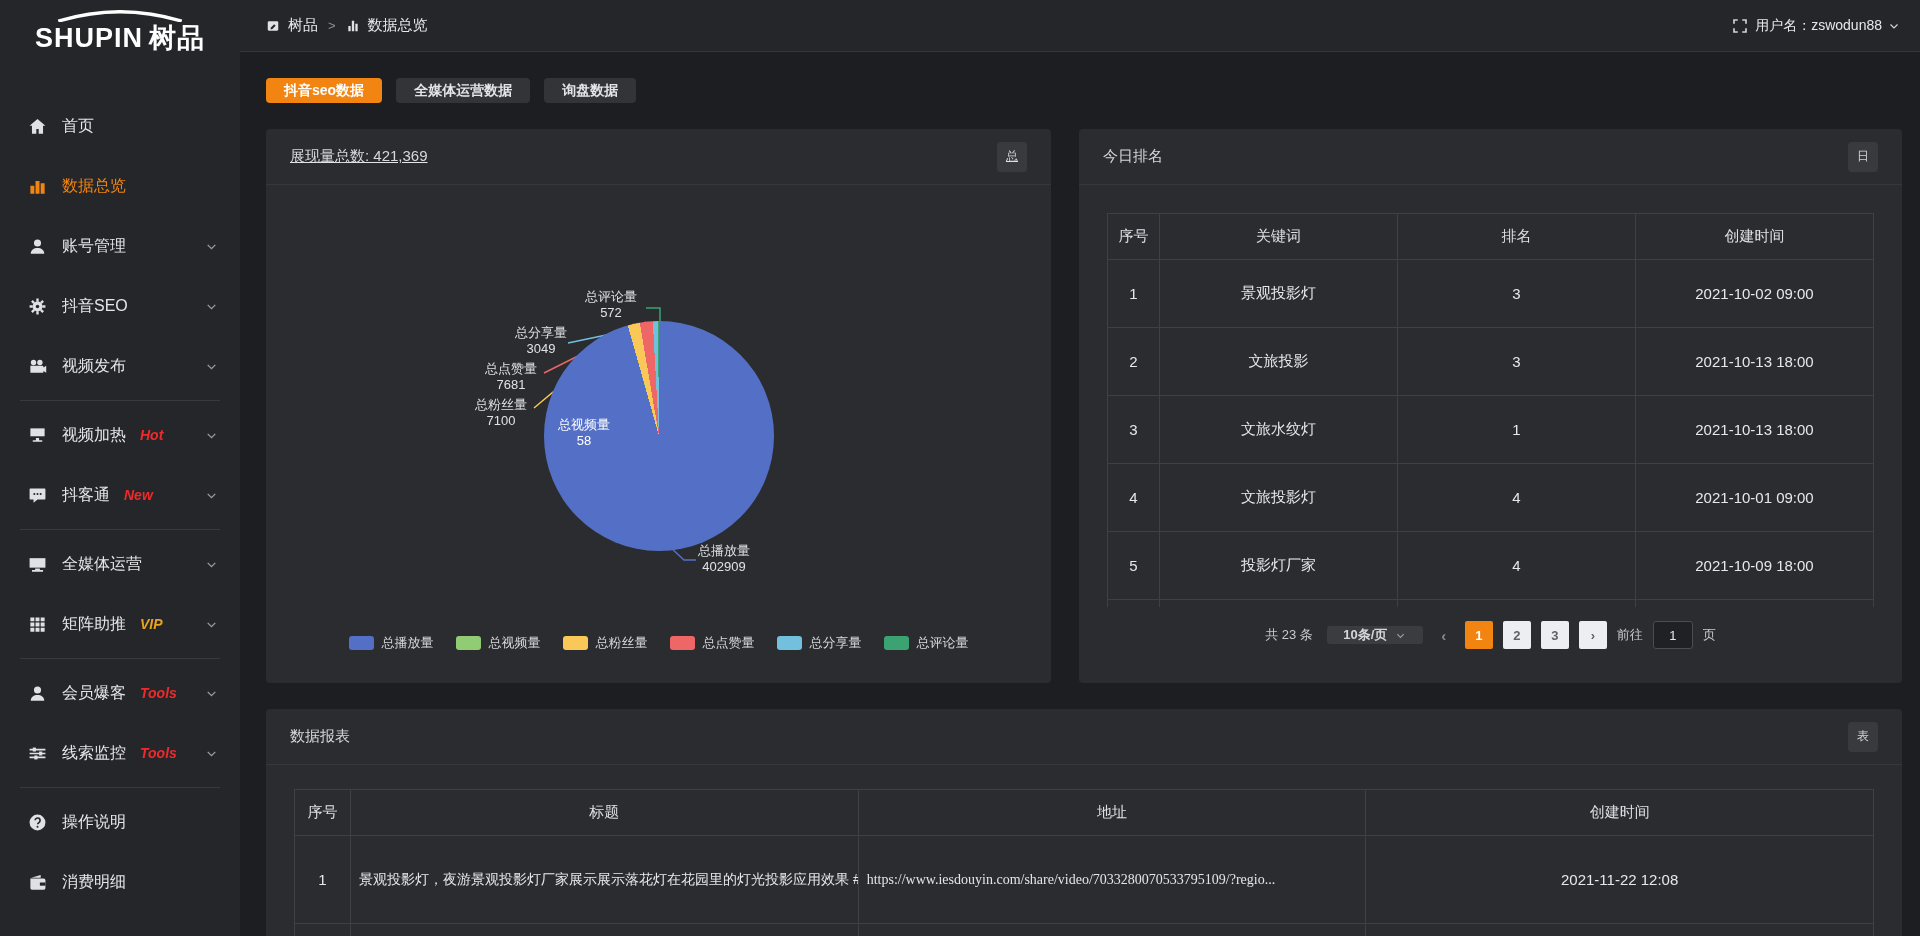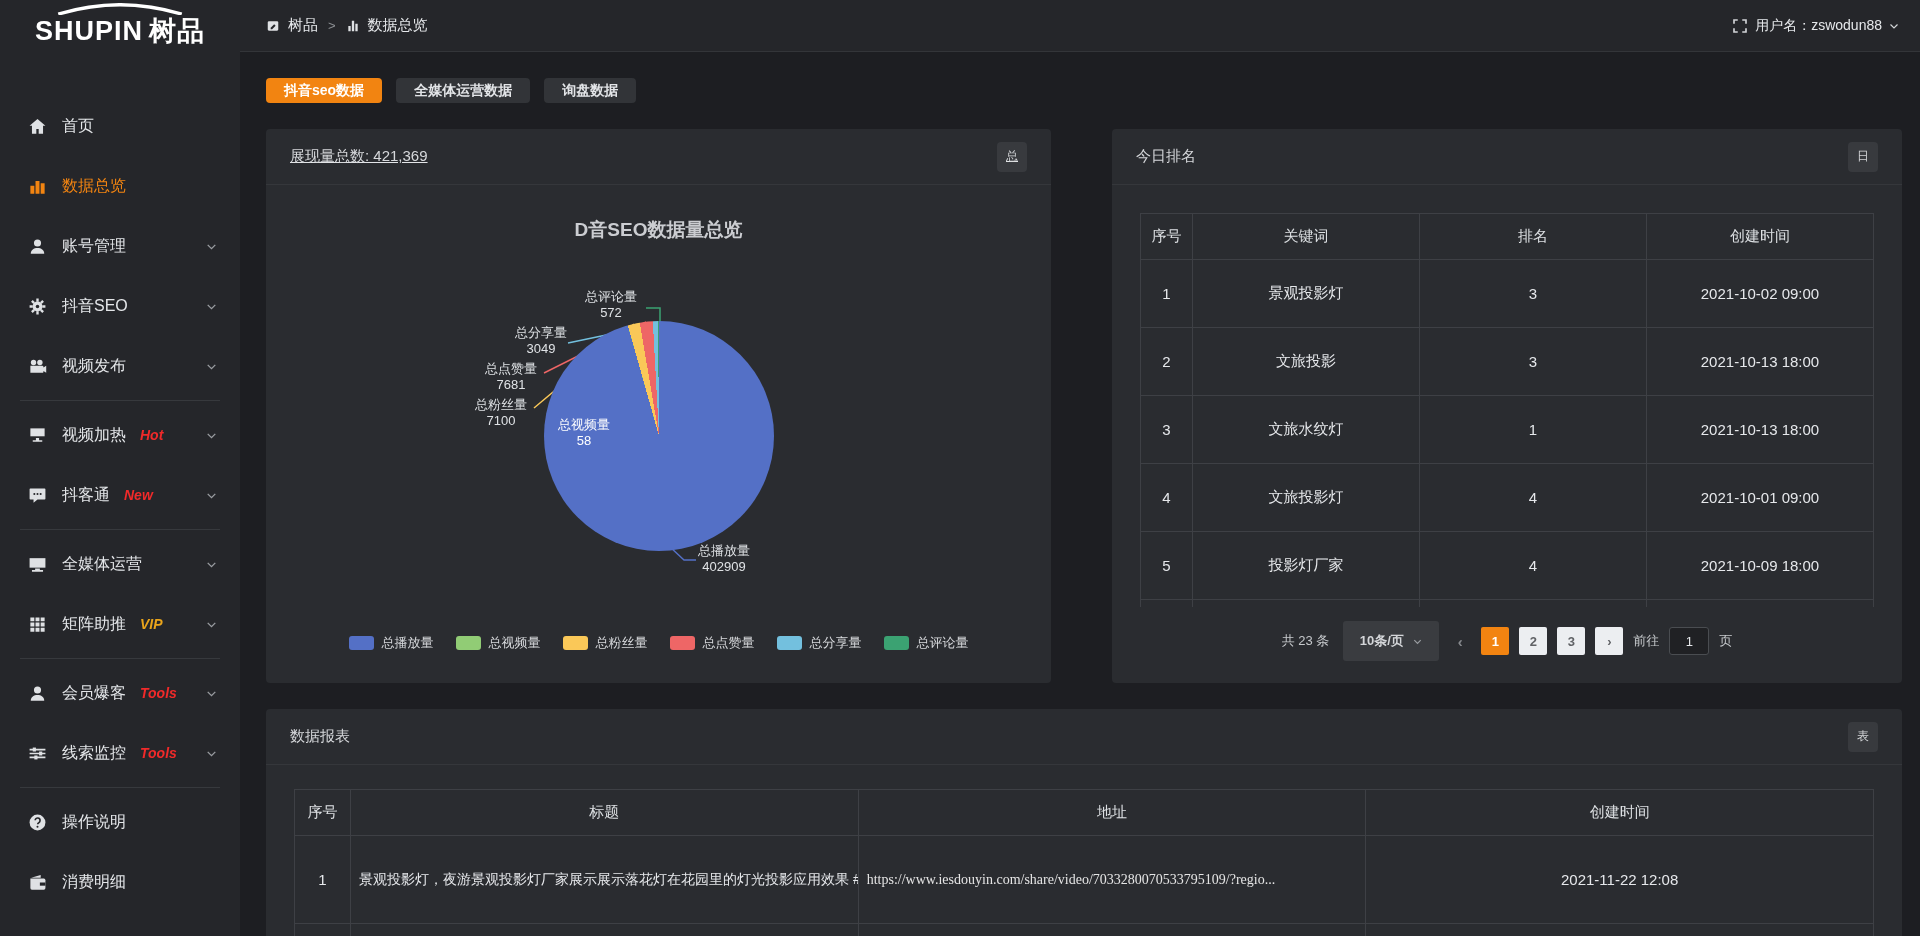--- a/index.html
+++ b/index.html
@@ -2,21 +2,21 @@
 <html><head>
 <meta charset="utf-8">
 <style>
   * { margin:0; padding:0; box-sizing:border-box; }
   html,body { width:1920px; height:936px; overflow:hidden; background:#1d1e22;
     font-family:"Liberation Sans","DejaVu Sans",sans-serif; color:#e3e5e8; }
   .page { width:1920px; height:936px; display:flex; flex-direction:column; }
 
   
   .topbar { height:52px; display:flex; background:#25262a; flex:0 0 auto; }
-  .logo-area { width:240px; display:flex; align-items:center; justify-content:center; padding-top:0; }
+  .logo-area { width:240px; display:flex; align-items:flex-start; justify-content:center; padding-top:10px; }
   .logo { text-align:center; }
   .logo-arc { display:block; width:158px; height:12px; margin:0 auto -2px; }
   .logo-text { font-size:27px; font-weight:800; color:#fff; letter-spacing:1px; white-space:nowrap; }
   .logo-text .logo-cn { margin-left:6px; }
   .header-main { flex:1; display:flex; align-items:center; padding:0 20px 0 26px; border-bottom:1px solid #333539; }
   .breadcrumb { display:flex; align-items:center; gap:8px; font-size:15px; color:#e6e8eb; }
   .bc-icon { width:14px; height:14px; display:inline-block; }
   .bc-sep { color:#8d9094; font-size:13px; margin:0 2px; }
   .header-right { margin-left:auto; display:flex; align-items:flex-end; gap:6px; }
   .fs-icon { width:18px; height:18px; cursor:pointer; }
@@ -64,30 +64,30 @@
   .pie { position:absolute; left:278px; top:136px; width:230px; height:230px; border-radius:50%; cursor:pointer; }
   .pie-label { position:absolute; width:80px; display:flex; flex-direction:column; align-items:center;
     font-size:13px; line-height:16px; color:#dfe2e5; }
   .pie-label.inside { color:#ffffff; }
   .legend { position:absolute; bottom:30px; left:0; width:100%; display:flex; justify-content:center;
     align-items:center; gap:22px; }
   .legend-item { display:flex; align-items:center; gap:8px; font-size:13px; color:#d8dadd; cursor:pointer; }
   .legend-swatch { width:25px; height:14px; border-radius:3px; display:inline-block; }
 
   
-  .panel.ranking { flex:1; height:554px; display:flex; flex-direction:column;margin-left:33px; }
+  .panel.ranking { flex:1; height:554px; display:flex; flex-direction:column; }
   .rk-body { padding:28px 28px 0; }
   .table-clip { height:394px; overflow:hidden; }
   table { border-collapse:collapse; width:100%; table-layout:fixed; }
   th, td { border:1px solid #3e4045; text-align:center; font-weight:normal; }
   .rk-table th { height:46px; font-size:15px; color:#dde0e3; }
   .rk-table td { height:68px; font-size:15px; color:#e6e8eb; }
   .pager { display:flex; align-items:center; justify-content:center; gap:10px; margin-top:14px; }
   .pg-total { font-size:13px; color:#c6c9cc; margin-right:4px; }
-  .pg-size { height:40px; min-width:96px; background:#3a3c40; border-radius:3px; display:flex;
+  .pg-size { height:18px; min-width:96px; background:#3a3c40; border-radius:3px; display:flex;
     align-items:center; justify-content:center; gap:8px; font-size:13px; font-weight:700;
     color:#d4d6d9; padding:0 10px; cursor:pointer; }
   .pg-arrow { width:22px; height:28px; display:flex; align-items:center; justify-content:center;
     color:#85888c; font-size:15px; font-weight:700; cursor:pointer; }
   .pg-btn { width:28px; height:28px; border:none; border-radius:2px; background:#eceef1;
     color:#606266; font-size:13px; font-weight:700; cursor:pointer; font-family:inherit; }
   .pg-btn.active { background:#f28411; color:#fff; }
   .pg-goto { font-size:13px; color:#c6c9cc; }
   .pg-input { width:40px; height:28px; background:#202124; border:1px solid #4a4d51; border-radius:3px;
     color:#e6e8eb; font-size:13px; text-align:center; font-family:inherit; }
@@ -330,21 +330,20 @@
       </div>
 
       <div class="panels">
 
         <section class="panel overview">
           <div class="panel-head">
             <span class="panel-title">展现量总数: 421,369</span>
             <button class="corner-btn">总</button>
           </div>
           <div class="chart-area">
-            <div class="chart-title">D音SEO数据量总览</div>
             <svg class="leader-lines" viewBox="0 0 785 497">
               <polyline points="380,123 394,123 394,139" stroke="#3ba272"></polyline>
               <line x1="302" y1="158" x2="388" y2="140" stroke="#73c0de"></line>
               <line x1="278" y1="188" x2="380" y2="137" stroke="#ee6666"></line>
               <line x1="268" y1="223" x2="368" y2="139" stroke="#fac858"></line>
               <polyline points="403,361 418,375 430,375" stroke="#5470c6"></polyline>
             </svg>
             <div class="pie" style="background: conic-gradient(rgb(84, 112, 198) 0deg, rgb(84, 112, 198) 344.229deg, rgb(145, 204, 117) 344.229deg, rgb(145, 204, 117) 344.278deg, rgb(250, 200, 88) 344.278deg, rgb(250, 200, 88) 350.344deg, rgb(238, 102, 102) 350.344deg, rgb(238, 102, 102) 356.906deg, rgb(115, 192, 222) 356.906deg, rgb(115, 192, 222) 359.511deg, rgb(59, 162, 114) 359.511deg, rgb(59, 162, 114) 360deg);"></div>
             <div class="pie-label" style="left:305px; top:104px;">
               <span>总评论量</span>

